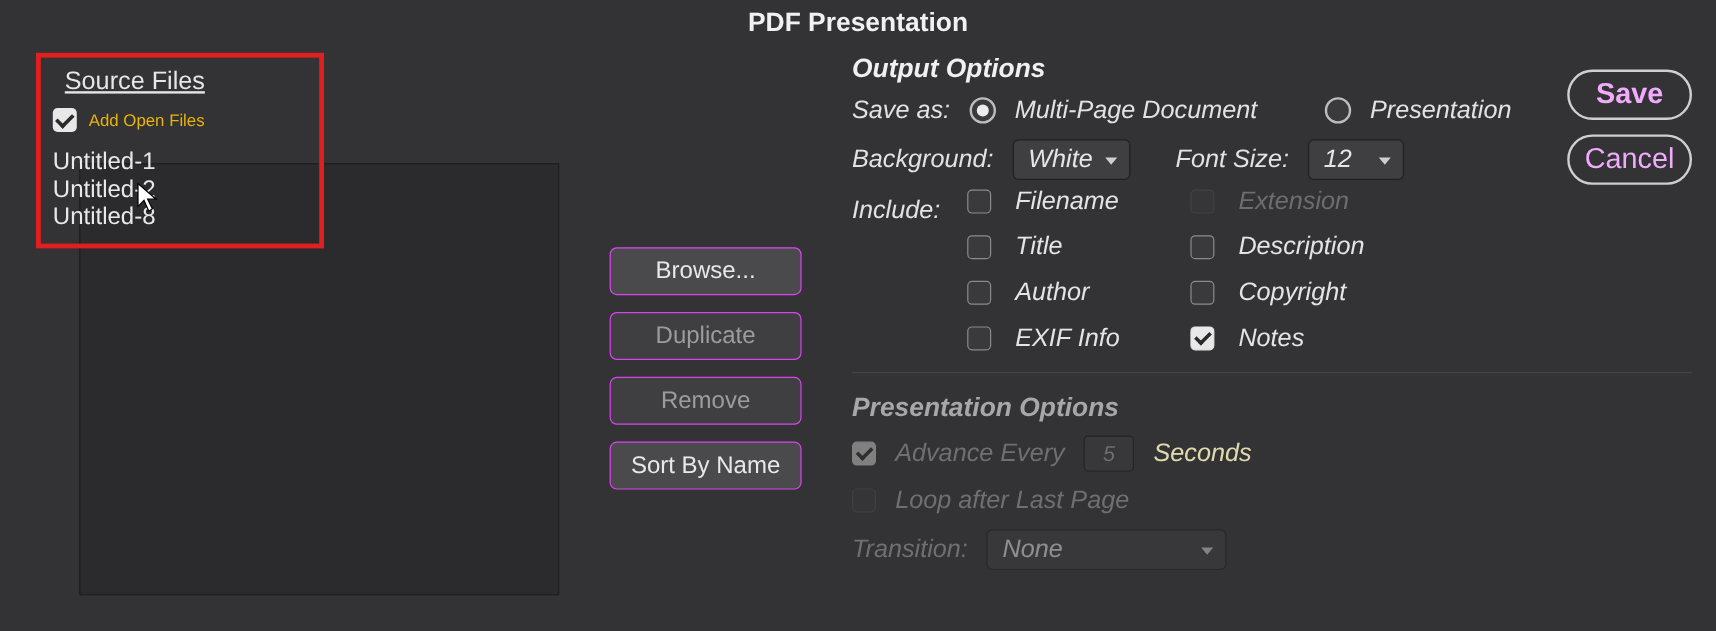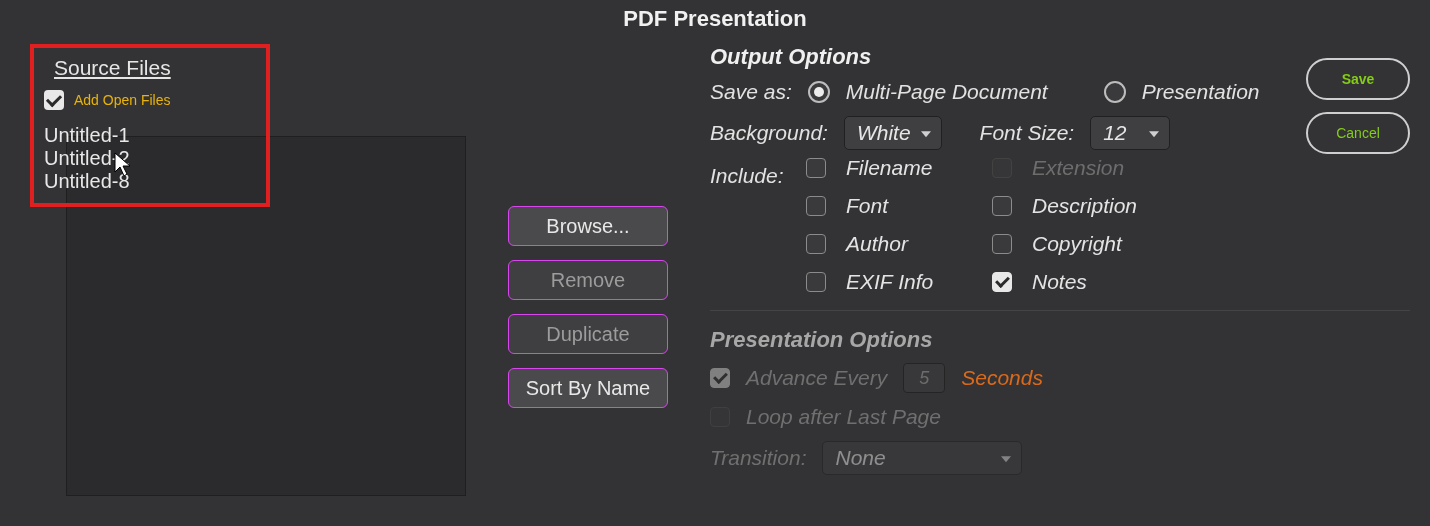--- a/index.html
+++ b/index.html
@@ -150,21 +150,21 @@
   .num-input{
     background:#3a3a3c;border:1px solid #222;border-radius:4px;
     width:42px;height:30px;color:#777;text-align:center;font-size:18px;
     display:inline-flex;align-items:center;justify-content:center;
   }
 
   
   .actions{position:absolute; right:20px; top:58px; display:flex;flex-direction:column;gap:12px;}
   .pill{
     border:2px solid #cfcfcf;border-radius:24px;background:transparent;
-    color:#84cc16;font-size:14px;width:104px;height:42px;
+    color:#f0abfc;font-size:24px;width:104px;height:42px;
     display:flex;align-items:center;justify-content:center;cursor:pointer;
   }
   .pill.primary{font-weight:600;}
 
   
   .cursor{
     position:absolute;left:84px;top:108px;pointer-events:none;
   }
 </style>
 </head>
@@ -184,22 +184,22 @@
       <div style="height:14px;"></div>
       <div>Untitled-1</div>
       <div>Untitled-2</div>
       <div>Untitled-8</div>
     </div>
 
     <div class="file-list" style="position:absolute;left:30px;top:94px;z-index:-1;"></div>
 
     <div class="btn-stack">
       <div class="btn">Browse...</div>
+      <div class="btn dim">Duplicate</div>
       <div class="btn dim">Remove</div>
-      <div class="btn dim">Duplicate</div>
       <div class="btn">Sort By Name</div>
     </div>
 
     <svg class="cursor" width="20" height="26" viewBox="0 0 20 26">
       <path d="M1 1 L1 20 L6 15 L10 24 L13 22 L9 14 L16 14 Z" fill="#fff" stroke="#000" stroke-width="1"></path>
     </svg>
   </div>
 
   <div class="right">
     <div class="section-title">Output Options</div>
@@ -225,21 +225,21 @@
       <span class="label" style="margin-top:2px;">Include:</span>
     </div>
 
     <div class="include-grid" style="margin-top:-44px;">
       <span class="dark-check"></span>
       <span class="lbl">Filename</span>
       <span class="dark-check disabled"></span>
       <span class="lbl dim">Extension</span>
 
       <span class="dark-check"></span>
-      <span class="lbl">Font</span>
+      <span class="lbl">Title</span>
       <span class="dark-check"></span>
       <span class="lbl">Description</span>
 
       <span class="dark-check"></span>
       <span class="lbl">Author</span>
       <span class="dark-check"></span>
       <span class="lbl">Copyright</span>
 
       <span class="dark-check"></span>
       <span class="lbl">EXIF Info</span>
@@ -248,21 +248,21 @@
     </div>
 
     <div class="divider"></div>
 
     <div class="presentation">
       <div class="section-title" style="color:#bcbcbc;">Presentation Options</div>
       <div class="row">
         <span class="dark-check checked" style="opacity:.5;"></span>
         <span class="lbl">Advance Every</span>
         <span class="num-input">5</span>
-        <span class="lbl" style="color:#f97316;">Seconds</span>
+        <span class="lbl" style="color:#fef9c3;">Seconds</span>
       </div>
       <div class="row">
         <span class="dark-check disabled"></span>
         <span class="lbl">Loop after Last Page</span>
       </div>
       <div class="row">
         <span class="label">Transition:</span>
         <span class="select" style="min-width:200px;opacity:.6;">None</span>
       </div>
     </div>

